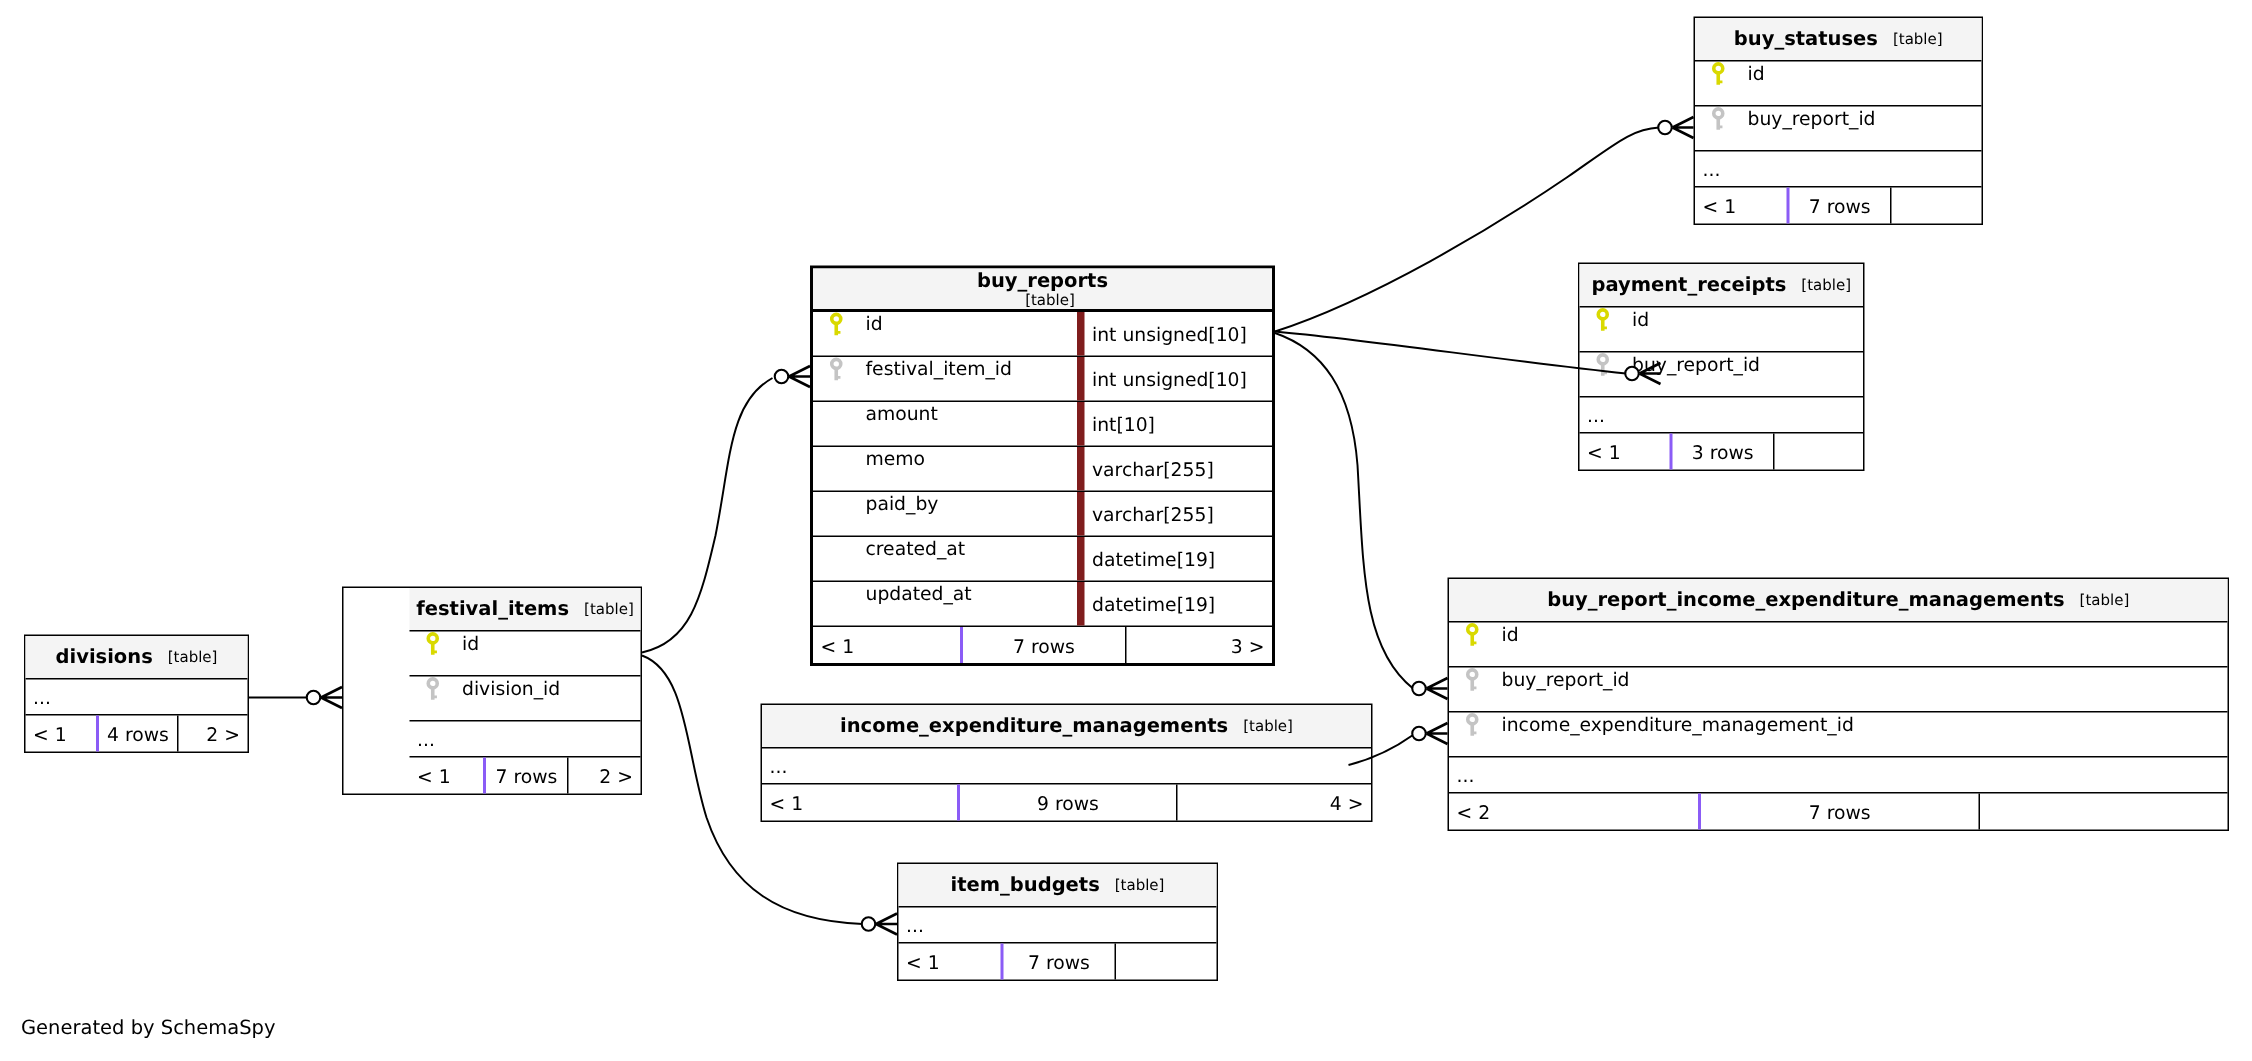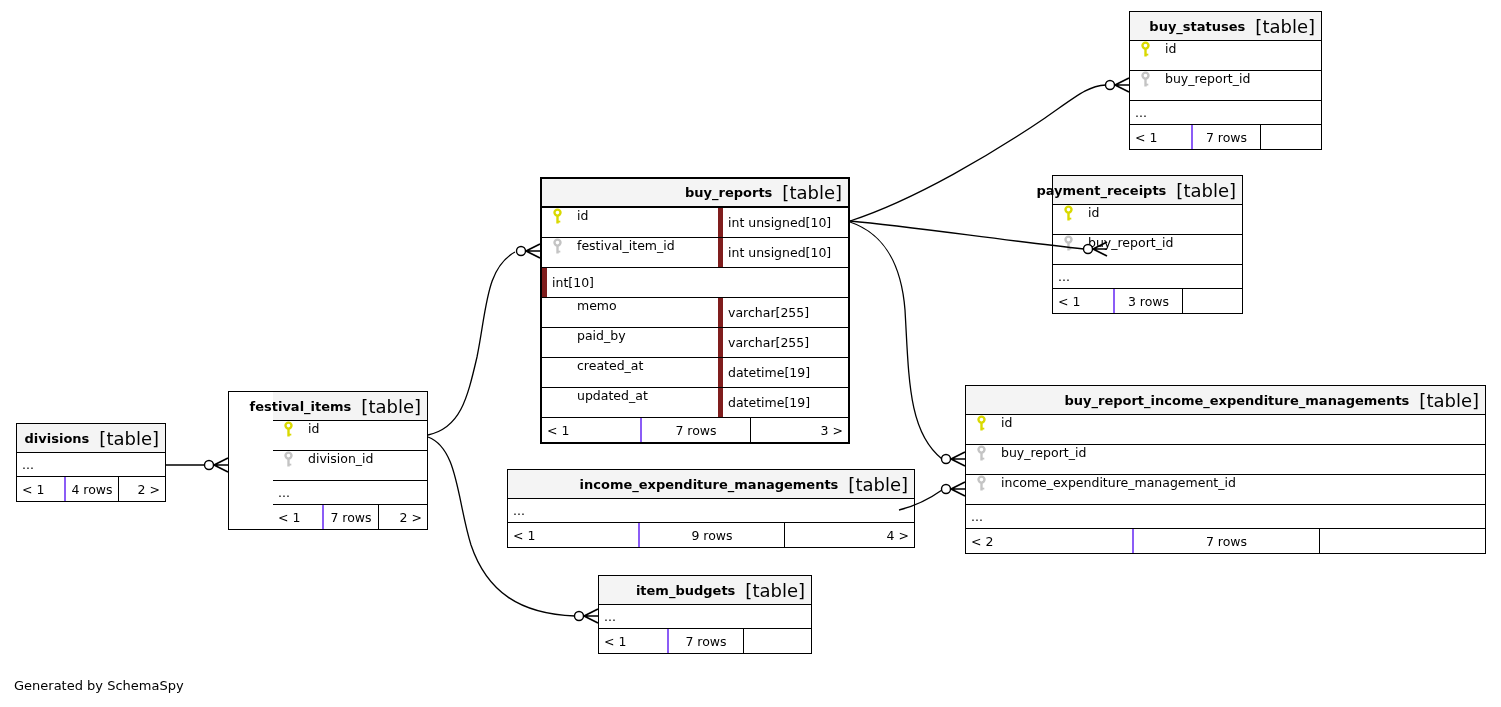--- a/index.html
+++ b/index.html
@@ -1,24 +1,24 @@
 <!DOCTYPE html>
 <html><head>
 <meta charset="utf-8">
 <style>
   html,body{margin:0;padding:0;background:#ffffff;}
   #canvas{position:relative;width:1501px;height:707px;background:#ffffff;overflow:hidden;
           font-family:"DejaVu Sans","Liberation Sans",sans-serif;color:#000;}
   .tbl{position:absolute;background:#fff;border:1px solid #000;box-sizing:border-box;font-size:12.5px;}
   .tbl.emph{border-width:2px;}
-  .thead{display:flex;justify-content:flex-end;align-items:center;background:#f4f4f4;
+  .thead{display:flex;justify-content:center;align-items:center;background:#f4f4f4;
          border-bottom:1px solid #000;height:29px;padding:0 6px;box-sizing:border-box;}
-  .emph .thead{border-bottom-width:2px;}
+  .emph .thead{border-bottom-width:2px;flex-direction:column;}
   .tname{font-weight:bold;font-size:13px;white-space:nowrap;}
-  .ttag{font-size:18px;white-space:nowrap;margin-left:10px;}
+  .ttag{font-size:10px;white-space:nowrap;margin-left:10px;}
   .crow{display:flex;align-items:stretch;height:30px;border-bottom:1px solid #000;box-sizing:border-box;}
   .namepart{display:flex;align-items:flex-start;min-width:0;}
   .iconslot{width:12px;margin-left:10px;display:inline-flex;align-items:center;flex:none;}
   .cname{margin-left:13px;white-space:nowrap;}
   .typepart{flex:1;border-left:5px solid #7f1d1d;display:flex;align-items:center;padding-left:5px;white-space:nowrap;}
   .ellrow{height:24px;display:flex;align-items:center;padding-left:5px;border-bottom:1px solid #000;box-sizing:border-box;}
   .tfoot{display:flex;height:24px;box-sizing:border-box;}
   .fc{box-sizing:border-box;display:flex;align-items:center;padding:0 5px;white-space:nowrap;}
   .fc1{width:32%;justify-content:flex-start;}
   .fc2{width:36%;justify-content:center;border-left:2px solid #8b5cf6;text-align:center;}
@@ -104,20 +104,24 @@
                 <circle cx="5.5" cy="4.6" r="3" fill="none" stroke="#c4c4c4" stroke-width="2.4"></circle>
                 <line x1="5.5" y1="7.8" x2="5.5" y2="15.5" stroke="#c4c4c4" stroke-width="2.4"></line>
                 <line x1="5.5" y1="13.6" x2="8.3" y2="13.6" stroke="#c4c4c4" stroke-width="1.8"></line>
               </svg>
             </span>
             <span class="cname">festival_item_id</span>
           </div>
           <div class="typepart">int unsigned[10]</div>
         </div>
         <div class="crow">
+          <div class="namepart" style="flex:0 0 176px;">
+            <span class="iconslot"></span>
+            <span class="cname">amount</span>
+          </div>
           <div class="typepart">int[10]</div>
         </div>
         <div class="crow">
           <div class="namepart" style="flex:0 0 176px;">
             <span class="iconslot"></span>
             <span class="cname">memo</span>
           </div>
           <div class="typepart">varchar[255]</div>
         </div>
         <div class="crow">

